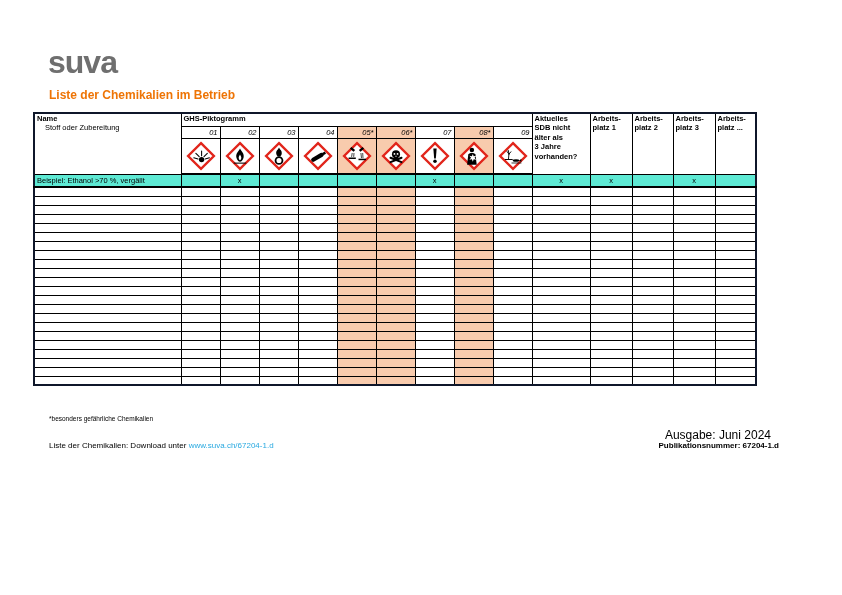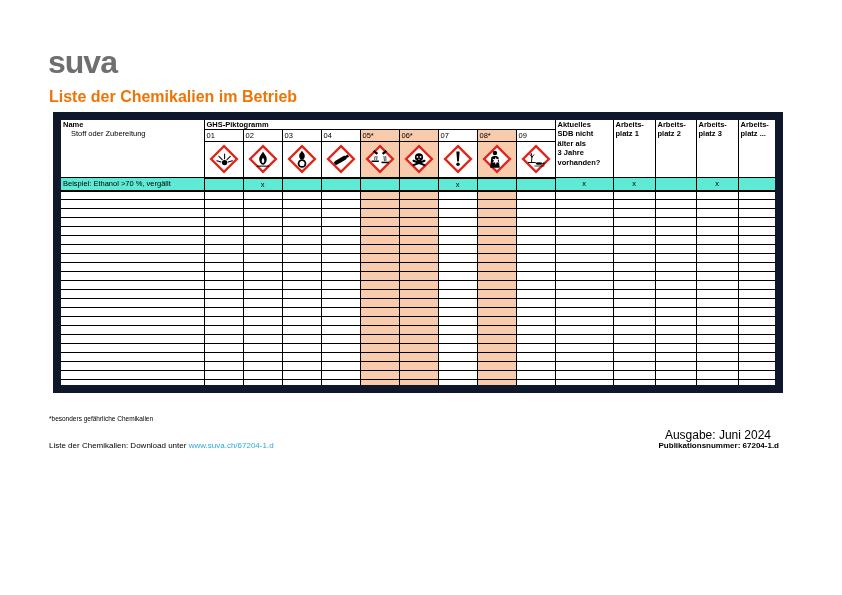--- a/index.html
+++ b/index.html
@@ -6,36 +6,36 @@
   html,body { margin:0; padding:0; background:#e8e8e8; }
   .page {
     position:relative; width:842px; height:595px; background:#ffffff;
     font-family:"Liberation Sans", sans-serif; color:#000; overflow:hidden;
   }
   .logo {
     position:absolute; left:48px; top:46px; font-size:32px; font-weight:bold;
     color:#6f6f6f; letter-spacing:-1px; line-height:32px;
   }
   .doc-title {
-    position:absolute; left:49px; top:88px; font-size:16px; font-weight:bold;
+    position:absolute; left:49px; top:88px; font-size:12px; font-weight:bold;
     color:#ee7405;
   }
   table.chem {
-    position:absolute; left:53px; top:112px; width:722px;
+    position:absolute; left:33px; top:112px; width:722px;
     border-collapse:collapse; table-layout:fixed;
-    border:8px solid #0f172a;
+    border:2px solid #0f172a;
   }
   table.chem th, table.chem td {
     border:1px solid #000; padding:0 2px; font-size:7.5px; overflow:hidden;
   }
   th { text-align:left; vertical-align:top; font-weight:bold; }
   .name-th .sub { font-weight:normal;padding-left:8px; }
   .ghs-group { height:13px; }
   .pre { white-space:pre-line; line-height:1.25; }
-  .num-cell { text-align:left; font-size:7px; height:12px; padding:0; vertical-align:middle; }
+  .num-cell { text-align:right; font-size:7px; height:12px; padding:0; vertical-align:middle;font-style:italic; }
   .picto-cell { height:36px; text-align:center; vertical-align:middle; padding:0; border-bottom:2px solid #000 !important; }
   .hl { background:#f8cbad; }
   tr.example-row td { background:#5eead4; height:13px; border-bottom:2px solid #000; vertical-align:middle; }
   tr.example-row td.name-cell { font-size:7.5px; }
   tr.empty-row td { height:9px; padding:0 2px; }
   .mark-cell { text-align:center; font-size:7px; padding:0; }
   .footnote { position:absolute; left:49px; top:415px; font-size:6.5px; color:#000; }
   .edition { position:absolute; right:71px; top:428px; font-size:12px; text-align:right; }
   .download { position:absolute; left:49px; top:441px; font-size:8px; }
   .download a { color:#29a9e0; text-decoration:none; }

